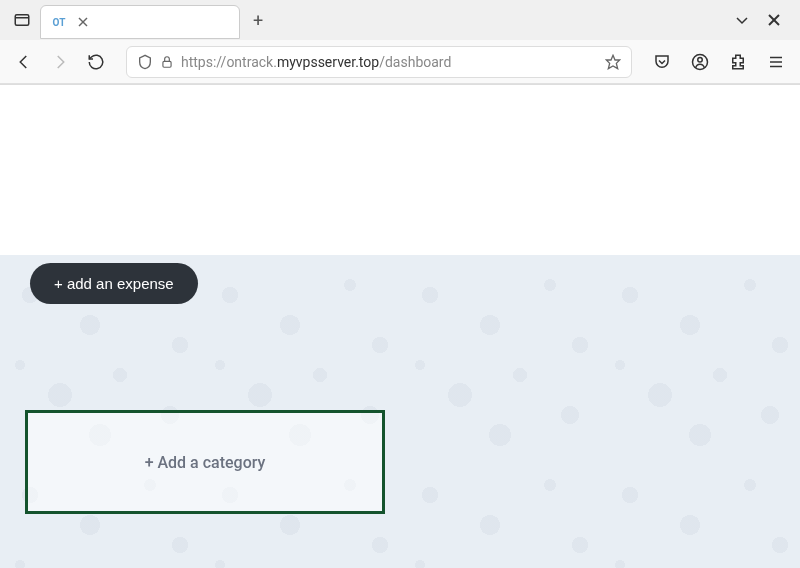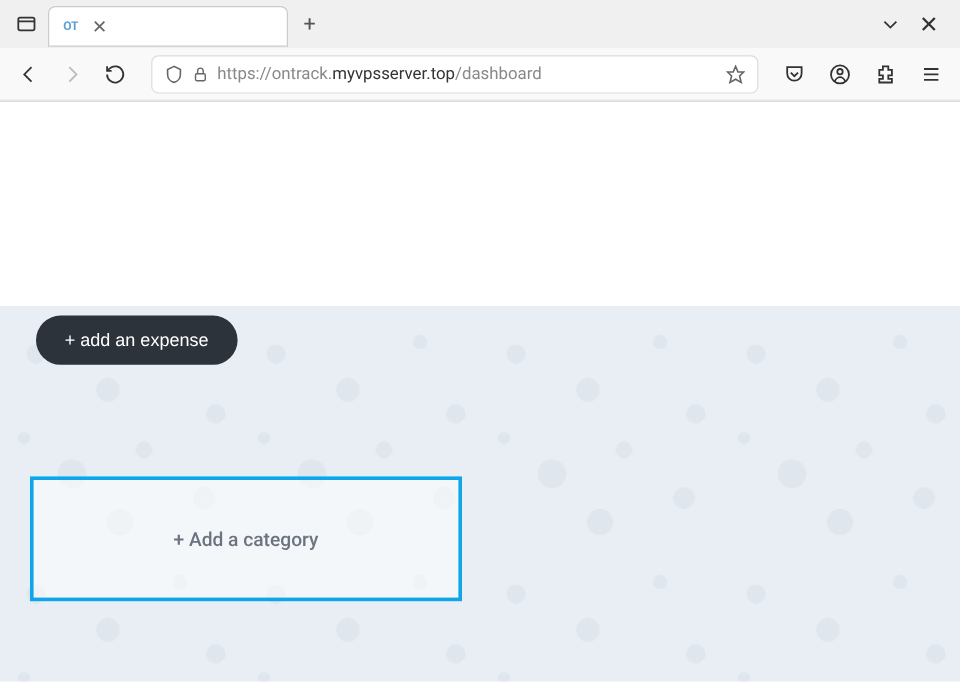--- a/index.html
+++ b/index.html
@@ -34,21 +34,21 @@
       radial-gradient(circle at 75% 15%, rgba(120,140,160,0.08) 6px, transparent 6px),
       radial-gradient(circle at 30% 70%, rgba(120,140,160,0.08) 12px, transparent 12px),
       radial-gradient(circle at 60% 60%, rgba(120,140,160,0.08) 7px, transparent 7px),
       radial-gradient(circle at 85% 80%, rgba(120,140,160,0.08) 9px, transparent 9px),
       radial-gradient(circle at 10% 55%, rgba(120,140,160,0.08) 5px, transparent 5px),
       radial-gradient(circle at 50% 90%, rgba(120,140,160,0.08) 11px, transparent 11px),
       radial-gradient(circle at 90% 45%, rgba(120,140,160,0.08) 8px, transparent 8px);
       background-size: 200px 200px;
     }
     .add-expense-btn { position: absolute; top: 150px; left: 30px; background: #2d333a; color: #fff; border: none; border-radius: 22px; padding: 12px 24px; font-size: 15px; font-weight: 500; cursor: pointer; z-index: 10; margin-top: 28px; }
-    .add-category-card { position: absolute; top: 312px; left: 25px; width: 360px; height: 104px; background: rgba(255,255,255,0.5); border: 3px solid #0ea5e9; display: flex; align-items: center; justify-content: center; cursor: pointer; z-index: 5; }
+    .add-category-card { position: absolute; top: 325px; left: 25px; width: 360px; height: 104px; background: rgba(255,255,255,0.5); border: 3px solid #14532d; display: flex; align-items: center; justify-content: center; cursor: pointer; z-index: 5; }
     .add-category-text { color: #6b7280; font-size: 16px; font-weight: 500; }
     
     svg { display: block; }
   </style>
 </head>
 <body>
 
 <div class="browser-chrome">
   <div class="tab-bar">
     <div class="sidebar-toggle">

